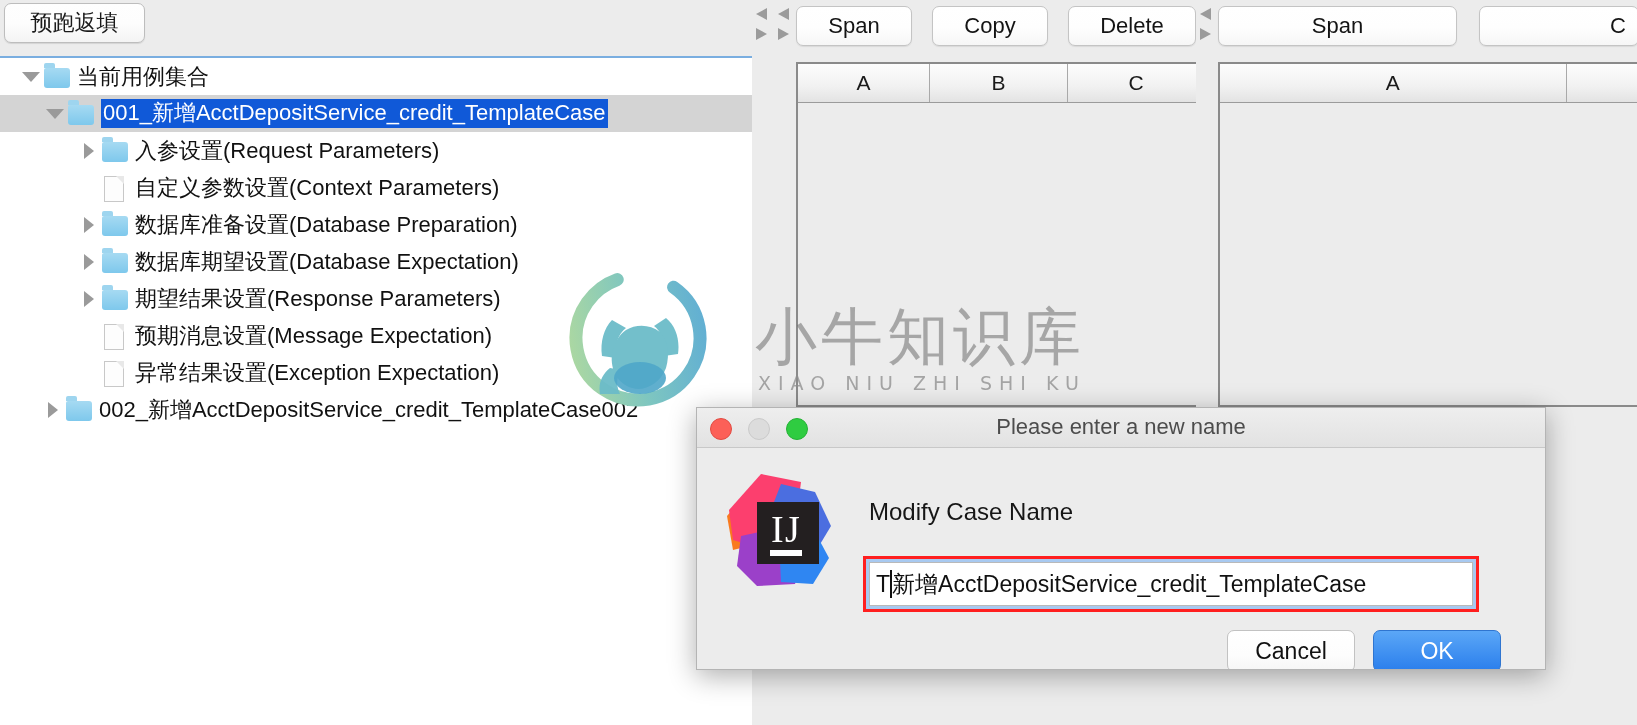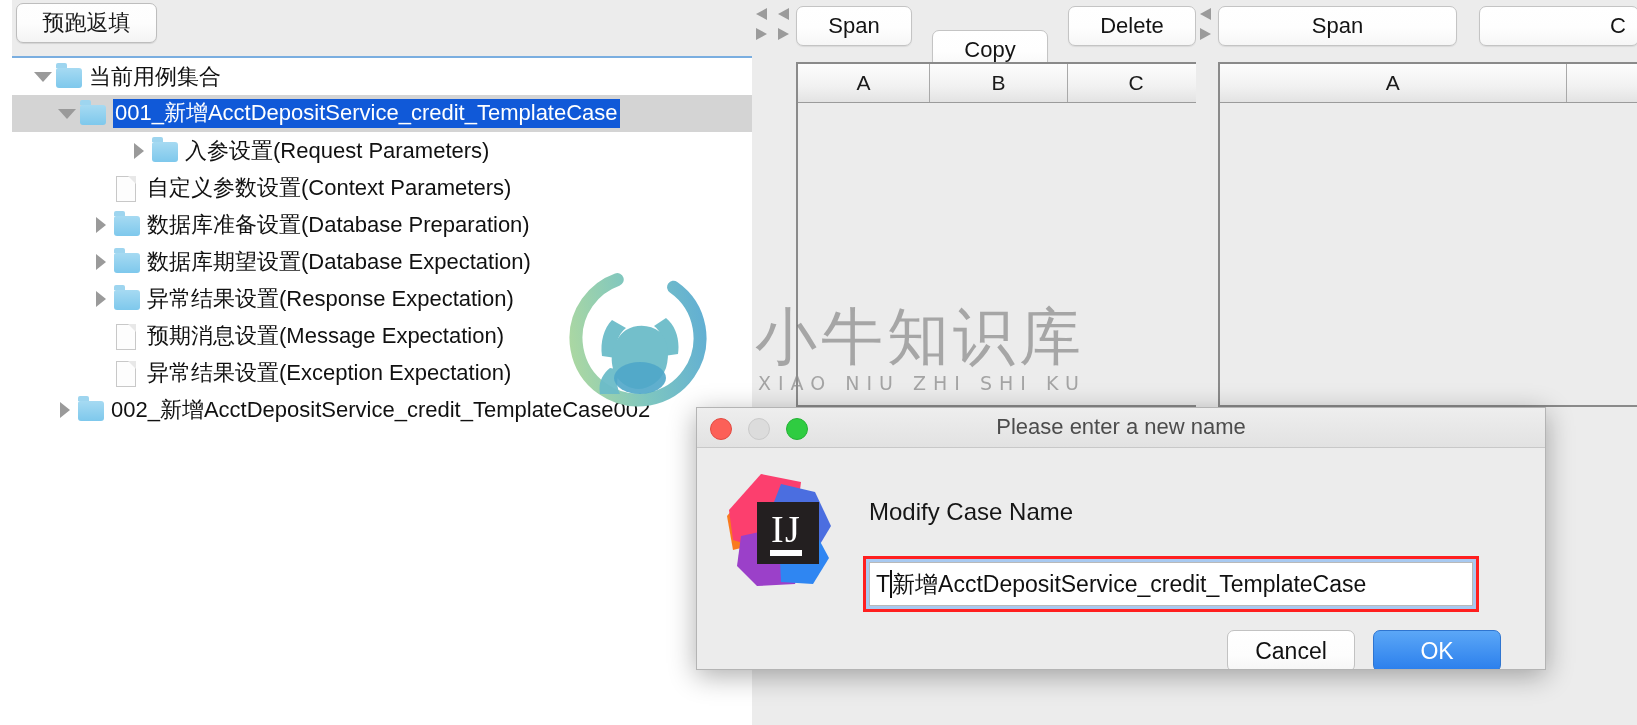--- a/index.html
+++ b/index.html
@@ -15,21 +15,21 @@
     position: relative;
     width: 1637px;
     height: 725px;
     overflow: hidden;
     background: #ffffff;
   }
 
   
   #left-panel {
     position: absolute;
-    left: 12px; top: 0;
+    left: 0; top: 0;
     width: 752px; height: 725px;
     background: #000000;
     overflow: hidden;
   }
   #left-toolbar {
     position: absolute;
     left: 0; top: 0;
     width: 752px; height: 56px;
     background: #ececec;
   }
@@ -372,21 +372,21 @@
       <div class="tree-row sel-bg" style="padding-left:44px;">
         <span class="tree-toggle">
             <span class="tri"></span>
           </span>
         <span class="tree-icon">
             <span class="folder-ic"></span>
           </span>
         <span class="tree-label selected">001_新增AcctDepositService_credit_TemplateCase</span>
       </div>
 
-      <div class="tree-row" style="padding-left:116px;">
+      <div class="tree-row" style="padding-left:78px;">
         <span class="tree-toggle">
             <span class="tri right"></span>
           </span>
         <span class="tree-icon">
             <span class="folder-ic"></span>
           </span>
         <span class="tree-label">入参设置(Request Parameters)</span>
       </div>
 
       <div class="tree-row" style="padding-left:78px;">
@@ -417,21 +417,21 @@
         <span class="tree-label">数据库期望设置(Database Expectation)</span>
       </div>
 
       <div class="tree-row" style="padding-left:78px;">
         <span class="tree-toggle">
             <span class="tri right"></span>
           </span>
         <span class="tree-icon">
             <span class="folder-ic"></span>
           </span>
-        <span class="tree-label">异常结果设置(Response Expectation)</span>
+        <span class="tree-label">期望结果设置(Response Parameters)</span>
       </div>
 
       <div class="tree-row" style="padding-left:78px;">
         <span class="tree-toggle"></span>
         <span class="tree-icon">
             <span class="file-ic"></span>
           </span>
         <span class="tree-label">预期消息设置(Message Expectation)</span>
       </div>
 
@@ -466,21 +466,21 @@
   <div class="split-col" style="left:774px; width:22px;">
     <div class="arrow-pair" style="left:2px;">
       <span class="arr up"></span>
       <span class="arr down"></span>
     </div>
   </div>
 
   <div class="table-panel" style="left:790px; top:0; width:416px; height:725px;">
     <div class="panel-toolbar" style="width:416px;">
       <div class="tb-btn" style="left:6px; width:116px;">Span</div>
-      <div class="tb-btn" style="left:142px; width:116px;margin-top:24px;">Copy</div>
+      <div class="tb-btn" style="left:142px; width:116px;">Copy</div>
       <div class="tb-btn" style="left:278px; width:128px;">Delete</div>
     </div>
     <div class="grid-wrap" style="left:6px; top:62px; width:410px; height:345px;">
       <div class="grid-head">
         <div class="grid-col" style="width:132px;">A</div>
         <div class="grid-col" style="width:138px;">B</div>
         <div class="grid-col" style="width:136px;">C</div>
       </div>
       <div class="grid-body"></div>
     </div>

